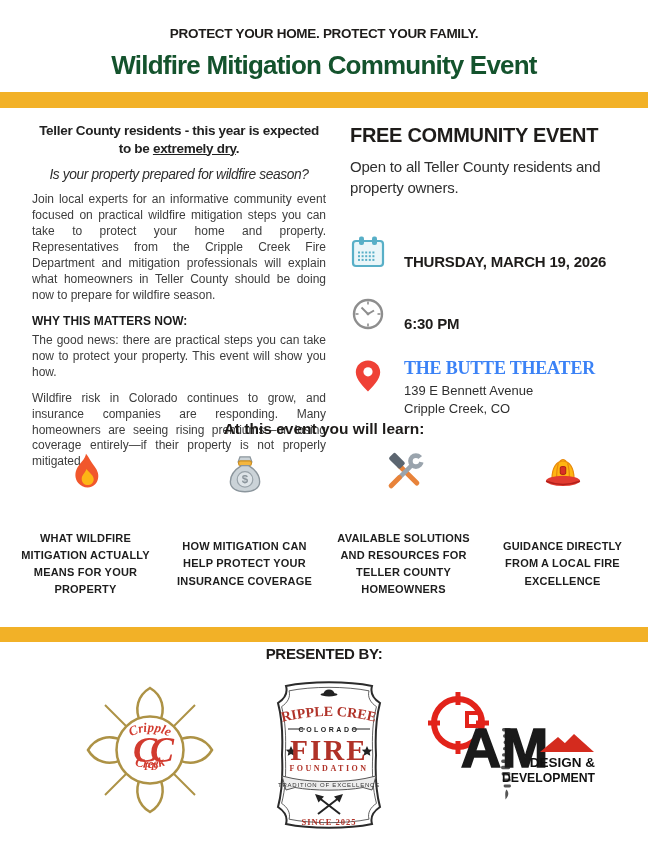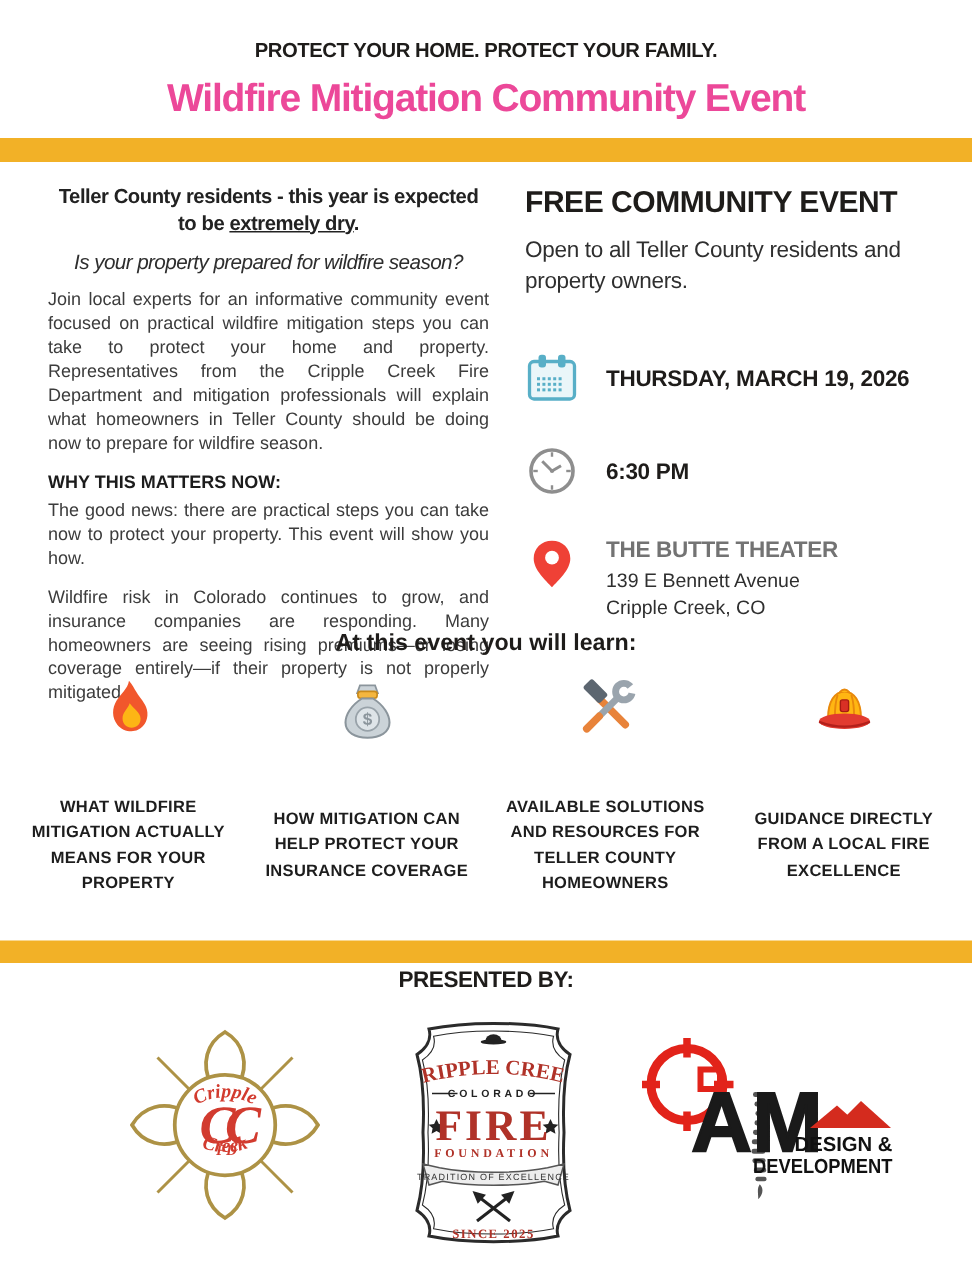--- a/index.html
+++ b/index.html
@@ -7,21 +7,21 @@
   .page {
     position:relative; width:648px; height:841px; background:#fff;
     font-family:"Liberation Sans", sans-serif; color:#27251F; overflow:hidden;
   }
   .tagline {
     position:absolute; top:26px; left:0; width:100%; text-align:center;
     font-size:13.5px; font-weight:800; letter-spacing:-0.3px; color:#1E1C1A;
   }
   .title {
     position:absolute; top:50px; left:0; width:100%; text-align:center; margin:0;
-    font-size:26px; font-weight:800; letter-spacing:-0.8px; color:#ec4899;
+    font-size:26px; font-weight:800; letter-spacing:-0.8px; color:#14532d;
   }
   .gold-bar { position:absolute; left:0; width:100%; background:#F2B127; }
   .bar-top { top:92px; height:16px; }
   .bar-bottom { top:627px; height:15px; }
 
   .left-col { position:absolute; left:32px; top:122px; width:294px; }
   .intro-head {
     margin:0 0 10px; text-align:center; font-size:13.5px; font-weight:800;
     letter-spacing:-0.3px; line-height:1.3; color:#222;
   }
@@ -31,25 +31,25 @@
     letter-spacing:-0.4px; white-space:nowrap; color:#2E2E2E;
   }
   .body-par {
     margin:0 0 10px; font-size:12px; line-height:1.33; text-align:justify; color:#3C3C3C;
   }
   .why-head { margin:2px 0 5px; font-size:12px; font-weight:800; color:#1C1C1C; }
 
   .right-col { position:absolute; left:350px; top:124px; width:280px; }
   .event-heading { margin:0 0 9px; font-size:20px; font-weight:800; letter-spacing:-0.3px; color:#1E1C1A; }
   .open-to { margin:0 0 36px; font-size:15px; letter-spacing:-0.2px; line-height:1.4; color:#2F2F2F; }
-  .detail-row { display:flex; align-items:center; gap:18px; margin-bottom:26px; }
+  .detail-row { display:flex; align-items:flex-end; gap:18px; margin-bottom:26px; }
   .detail-row.loc { align-items:flex-start; }
   .detail-row svg { flex:0 0 auto; }
   .detail-label { font-size:15px; font-weight:800; letter-spacing:-0.2px; color:#1E1C1A; }
-  .loc-name { font-size:15px; font-weight:800; letter-spacing:-0.2px; color:#737373; margin-bottom:3px; }
+  .loc-name { font-size:18px; font-weight:800; letter-spacing:-0.2px; color:#3b82f6; margin-bottom:3px;font-family:Liberation Serif, serif; }
   .loc-addr { font-size:13px; line-height:1.4; color:#2F2F2F; }
 
   .learn-head {
     position:absolute; top:420px; left:0; width:100%; margin:0; text-align:center;
     font-size:15.5px; font-weight:800; color:#1E1C1A;
   }
   .learn-grid { position:absolute; top:450px; left:6px; width:636px; display:flex; }
   .learn-item { flex:1 1 0; display:flex; flex-direction:column; align-items:center; padding:0 4px; }
   .learn-item svg { margin-bottom:12px; }
   .learn-label {

